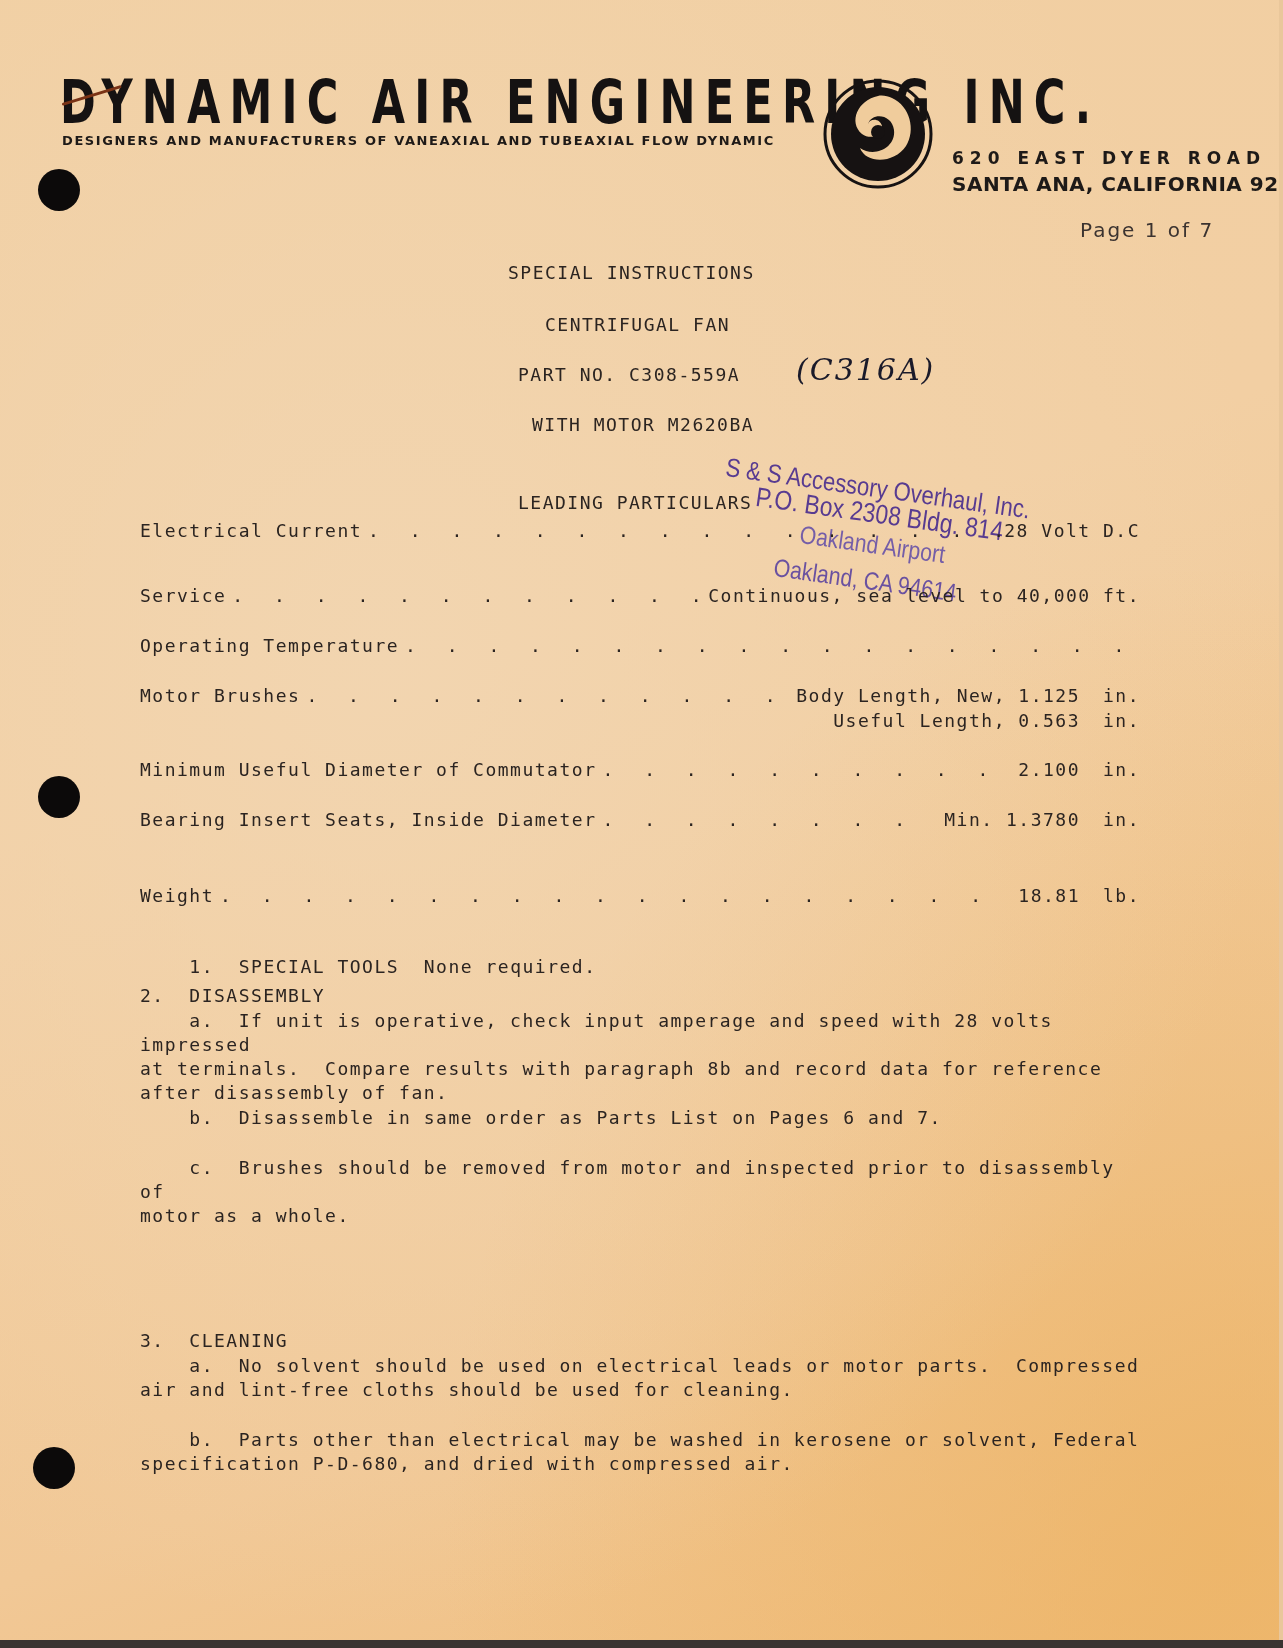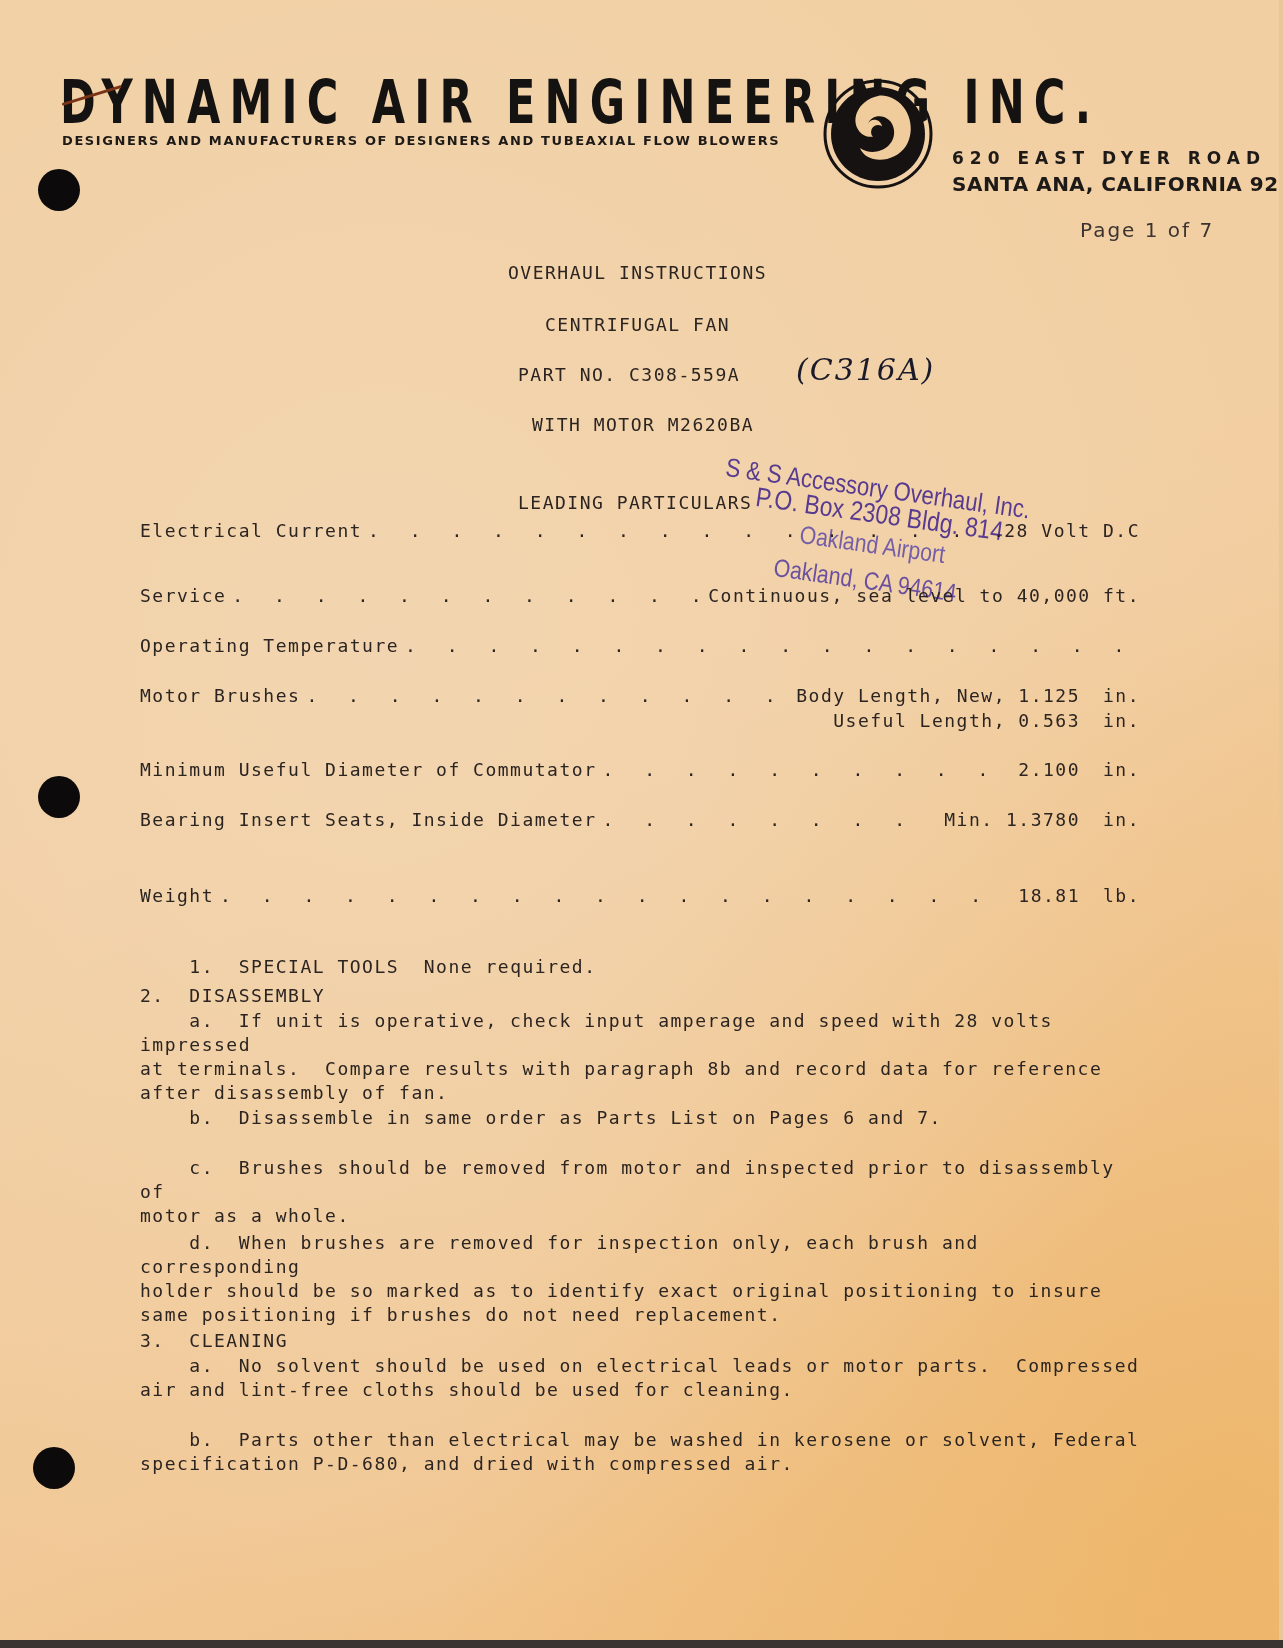--- a/index.html
+++ b/index.html
@@ -42,35 +42,35 @@
 <body>
 
 <div class="page">
 
   <div class="punch" style="left:38px;top:169px;"></div>
   <div class="punch" style="left:38px;top:776px;"></div>
   <div class="punch" style="left:33px;top:1447px;"></div>
 
   <div class="abs letterhead" style="left:60px;top:68px;">DYNAMIC AIR ENGINEERING INC.</div>
   <div class="strike"></div>
-  <div class="abs tagline" style="left:62px;top:133px;">DESIGNERS AND MANUFACTURERS OF DESIGNERS AND TUBEAXIAL FLOW BLOWERS</div>
+  <div class="abs tagline" style="left:62px;top:133px;">DESIGNERS AND MANUFACTURERS OF VANEAXIAL AND TUBEAXIAL FLOW DYNAMIC</div>
 
   <svg style="position:absolute;left:822px;top:78px;" width="112" height="112" viewBox="0 0 112 112">
     <circle cx="56" cy="56" r="53" fill="none" stroke="#161212" stroke-width="3"></circle>
     <circle cx="56" cy="56" r="47" fill="#161212"></circle>
     <path d="M56 18 C36 22 26 44 40 56 C48 62 62 58 60 48 C58 40 48 40 46 46 C50 34 70 36 72 52 C74 70 52 80 38 70 C44 86 72 86 84 68 C94 52 88 28 70 20 C66 18 60 17 56 18 Z" fill="#f0cc9c"></path>
     <circle cx="56" cy="54" r="7" fill="#161212"></circle>
   </svg>
 
   <div class="abs addr1" style="left:952px;top:148px;">620 EAST DYER ROAD</div>
   <div class="abs addr2" style="left:952px;top:172px;">SANTA ANA, CALIFORNIA 92705</div>
 
   <div class="abs pageno" style="left:1080px;top:218px;">Page 1 of 7</div>
 
-  <div class="abs typed" style="left:508px;top:262px;">OVERHAUL INSTRUCTIONS</div>
+  <div class="abs typed" style="left:508px;top:262px;">SPECIAL INSTRUCTIONS</div>
   <div class="abs typed" style="left:545px;top:314px;">CENTRIFUGAL FAN</div>
   <div class="abs typed" style="left:518px;top:364px;">PART NO. C308-559A</div>
   <div class="abs handwritten" style="left:796px;top:352px;">(C316A)</div>
   <div class="abs typed" style="left:532px;top:414px;">WITH MOTOR M2620BA</div>
 
   <div class="abs typed" style="left:518px;top:492px;">LEADING PARTICULARS</div>
 
   <div class="abs stamp" style="left:728px;top:452px;font-size:26px;">S &amp; S Accessory Overhaul, Inc.</div>
   <div class="abs stamp" style="left:758px;top:482px;font-size:27px;">P.O. Box 2308 Bldg. 814</div>
   <div class="abs stamp" style="left:802px;top:520px;color:#6b55a8;">Oakland Airport</div>
@@ -118,23 +118,20 @@
     <span>1.  SPECIAL TOOLS</span>  <span>None required.</span>
   </div>
 
   <div class="abs typed" style="left:140px;top:985px;">2.  DISASSEMBLY</div>
   <div class="para typed" style="top:1009px;">    a.  If unit is operative, check input amperage and speed with 28 volts impressed
 at terminals.  Compare results with paragraph 8b and record data for reference
 after disassembly of fan.</div>
   <div class="para typed" style="top:1106px;">    b.  Disassemble in same order as Parts List on Pages 6 and 7.</div>
   <div class="para typed" style="top:1156px;">    c.  Brushes should be removed from motor and inspected prior to disassembly of
 motor as a whole.</div>
-  <div class="para typed" style="top:1231px;">    d.  When brushes are removed for inspection only, each brush and corresponding
-holder should be so marked as to identify exact original positioning to insure
-same positioning if brushes do not need replacement.</div>
 
   <div class="abs typed" style="left:140px;top:1330px;">3.  CLEANING</div>
   <div class="para typed" style="top:1354px;">    a.  No solvent should be used on electrical leads or motor parts.  Compressed
 air and lint-free cloths should be used for cleaning.</div>
   <div class="para typed" style="top:1428px;">    b.  Parts other than electrical may be washed in kerosene or solvent, Federal
 specification P-D-680, and dried with compressed air.</div>
 </div>
 
 <div class="right-edge"></div>
 <div class="bottom-edge"></div>

